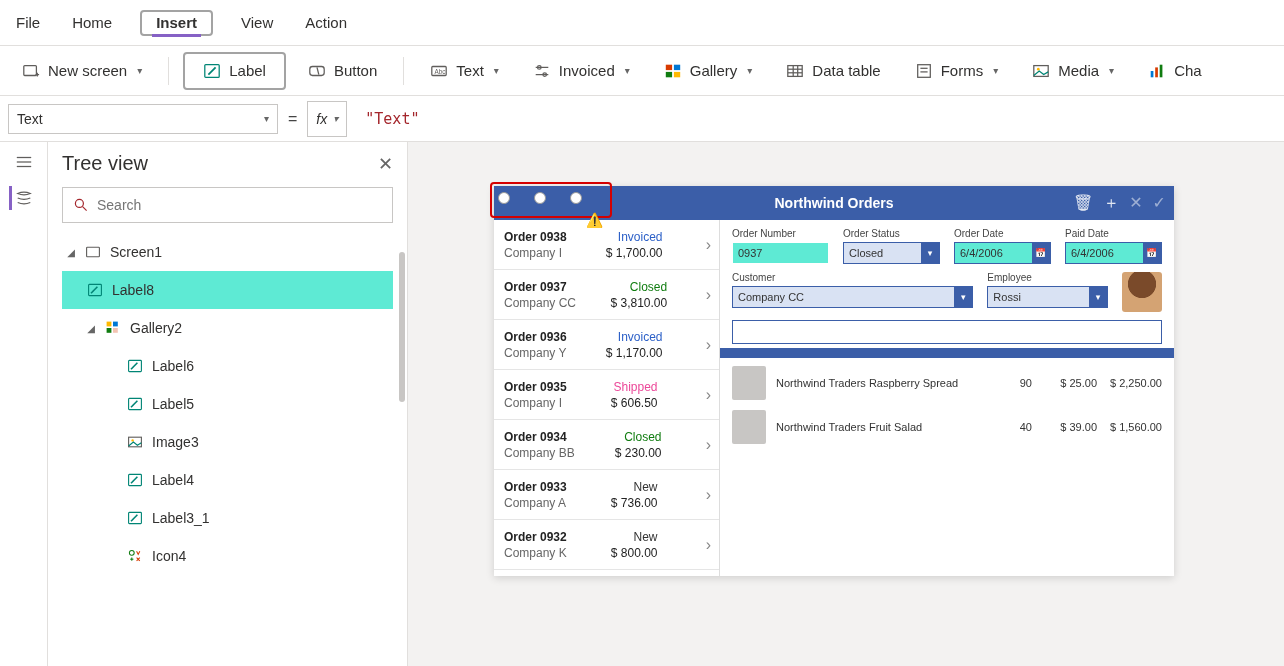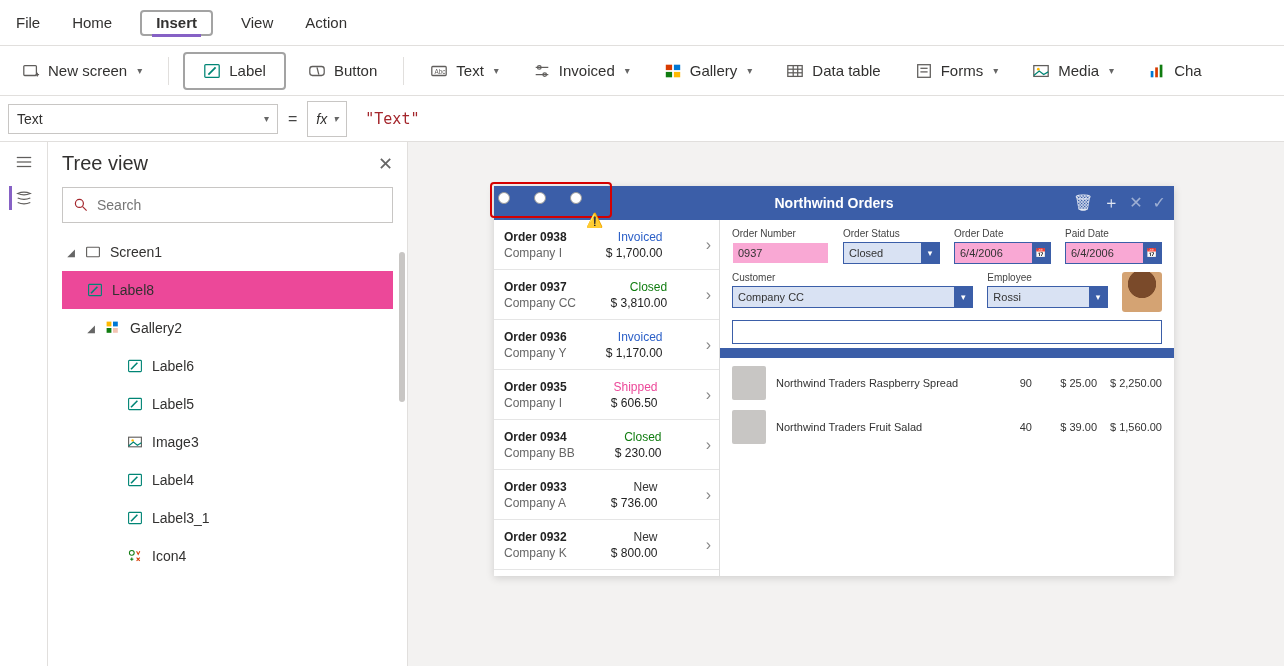--- a/index.html
+++ b/index.html
@@ -34,21 +34,21 @@
 .leftbar .licon.active { border-left:3px solid #8661c5; padding-left:3px; margin-left:-6px; }
 
 .tree { width:360px; border-right:1px solid #e1dfdd; padding:10px 14px 0 14px; position:relative; }
 .tree-hdr { display:flex; justify-content:space-between; align-items:center; font-size:20px; margin-bottom:12px; }
 .tree-close { font-size:18px; color:#666; cursor:pointer; }
 .search { display:flex; align-items:center; border:1px solid #c8c6c4; height:36px; padding:0 10px; gap:8px; margin-bottom:10px; }
 .search input { border:0; outline:0; flex:1; font-size:14px; }
 .tree-scroll { position:absolute; right:2px; top:110px; width:6px; height:150px; background:#c8c6c4; border-radius:3px; }
 
 .tnode { display:flex; align-items:center; gap:8px; height:38px; font-size:14px; cursor:pointer; padding-left:4px; }
-.tnode.sel { background:#ec4899; }
+.tnode.sel { background:#5eead4; }
 .tcaret { width:10px; font-size:10px; color:#666; text-align:center; }
 .ticon { width:18px; height:18px; display:inline-flex; align-items:center; justify-content:center; }
 .ind1 { padding-left:24px; }
 .ind3 { padding-left:64px; }
 
 
 .canvas { flex:1; background:#f3f2f1; position:relative; overflow:hidden; }
 .app { position:absolute; left:86px; top:44px; width:680px; height:390px; background:#fff; box-shadow:0 2px 8px rgba(0,0,0,0.15); display:flex; flex-direction:column; }
 .app-top { height:34px; background:#3b5ea8; display:flex; align-items:center; color:#fff; position:relative; }
 .app-title { position:absolute; left:0; right:0; text-align:center; font-weight:600; font-size:14px; }
@@ -73,21 +73,21 @@
 .ord-ar { color:#888; font-size:16px; margin-left:4px; }
 .st-invoiced { color:#2b5fc7; }
 .st-closed { color:#107c10; }
 .st-shipped { color:#ec4899; }
 .st-new { color:#333; }
 
 .detail { flex:1; padding:8px 12px; font-size:11px; color:#333; overflow:hidden; }
 .drow { display:flex; gap:14px; margin-bottom:8px; }
 .dfld { display:flex; flex-direction:column; gap:3px; flex:1; }
 .dfld label { font-size:10px; color:#444; }
-.din { height:22px; border:1px solid #3b5ea8; background:#f9a8d4; padding:0 5px; font-size:11px; display:flex; align-items:center; justify-content:space-between; }
+.din { height:22px; border:1px solid #3b5ea8; background:#5eead4; padding:0 5px; font-size:11px; display:flex; align-items:center; justify-content:space-between; }
 .din.noborder { border:1px solid #fff; }
 .din.drop { border:1px solid #3b5ea8; }
 .din .cv { background:#3b5ea8; color:#fff; width:18px; height:20px; display:flex; align-items:center; justify-content:center; font-size:9px; margin-right:-5px; }
 .din.sel { background:#d9e2f3; }
 .notes { width:100%; height:24px; border:1px solid #3b5ea8; }
 .divider { height:10px; background:#3b5ea8; margin:4px -12px 8px -12px; }
 .line { display:flex; align-items:center; gap:10px; font-size:11px; margin-bottom:10px;justify-content:flex-end; }
 .line .thumb { width:34px; height:34px; background:#c8c6c4; border-radius:2px; }
 .line .name { flex:1; }
 .line .q, .line .p, .line .t { width:55px; text-align:right; }

